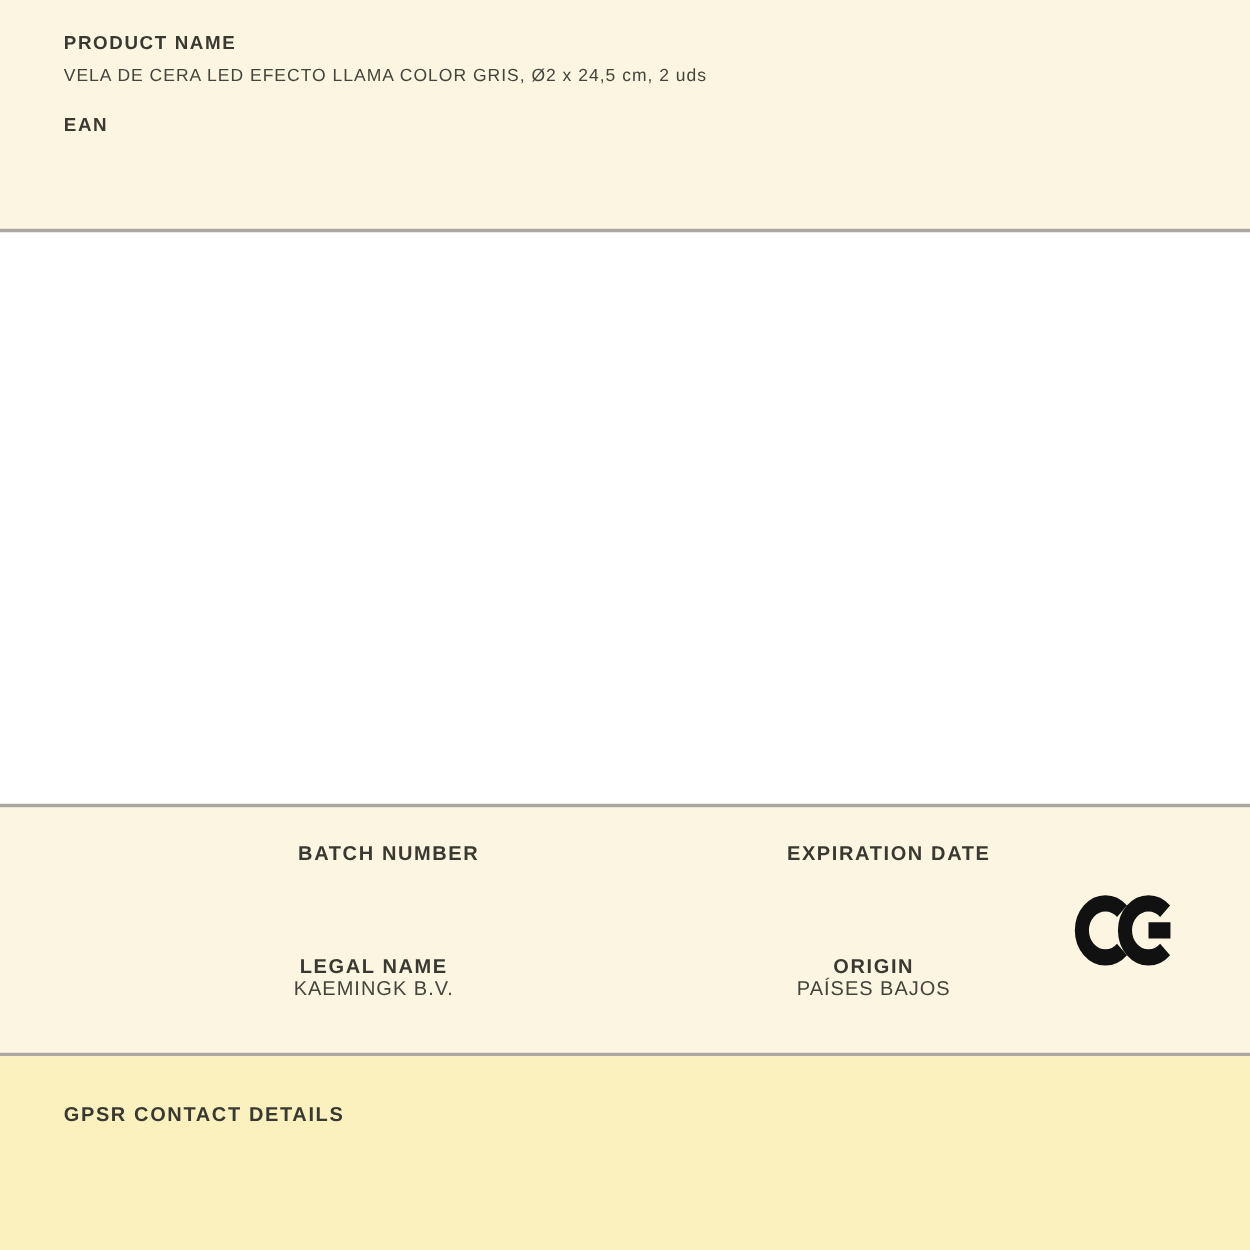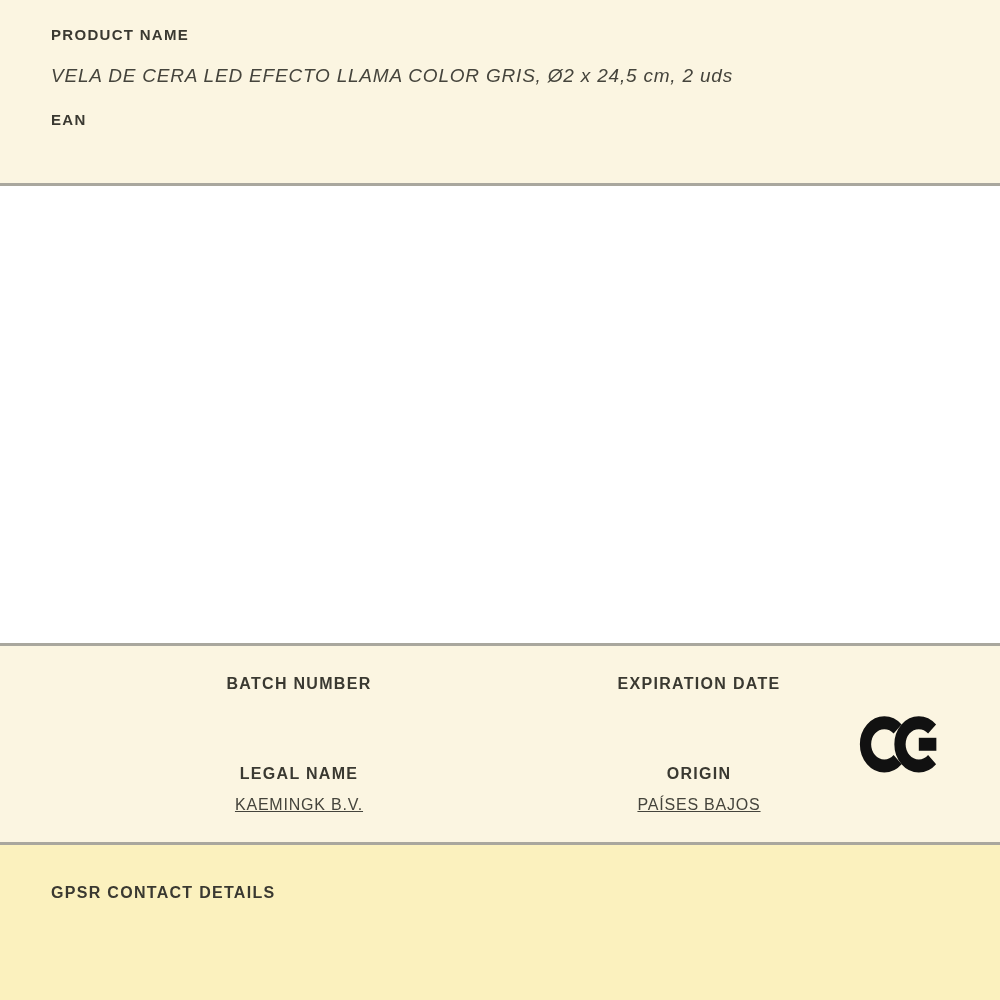--- a/index.html
+++ b/index.html
@@ -31,57 +31,54 @@
     padding: 26px 51px 0 51px;
     flex: 0 0 auto;
   }
   .field-label {
     font-size: 15px;
     font-weight: bold;
     letter-spacing: 1.3px;
     color: #3a3931;
   }
   .field-value {
-    font-size: 19px;
+    font-size: 14px;
     letter-spacing: 0.8px;
     color: #45443c;
-    margin-top: 22px;
-    font-style: italic;
+    margin-top: 9px;
   }
   .ean-label { margin-top: 24px; }
   
   .sec-mid {
     height: 457px;
     background: #ffffff;
     flex: 0 0 auto;
   }
   
   .sec-details {
     position: relative;
     height: 196px;
     background: #fbf5e1;
     flex: 0 0 auto;
   }
   .col-left  { position: absolute; left: 0;     width: 598px; text-align: center; }
   .col-right { position: absolute; left: 498px; width: 402px; text-align: center; }
-  .row-1 { top: 29px; }
+  .row-1 { top: 29px; padding-left: 12px; }
   .row-2 { top: 119px; }
   .detail-label {
     font-size: 16px;
     font-weight: bold;
     letter-spacing: 1.3px;
     color: #3a3931;
   }
   .detail-value {
     font-size: 16px;
     letter-spacing: 0.8px;
     color: #45443c;
-    margin-top: 13px;
     min-height: 19px;
-    text-decoration: underline;
   }
   .ce-wrap {
     position: absolute;
     left: 858px;
     top: 68px;
     width: 84px;
     height: 62px;
   }
   
   .sec-contact {

